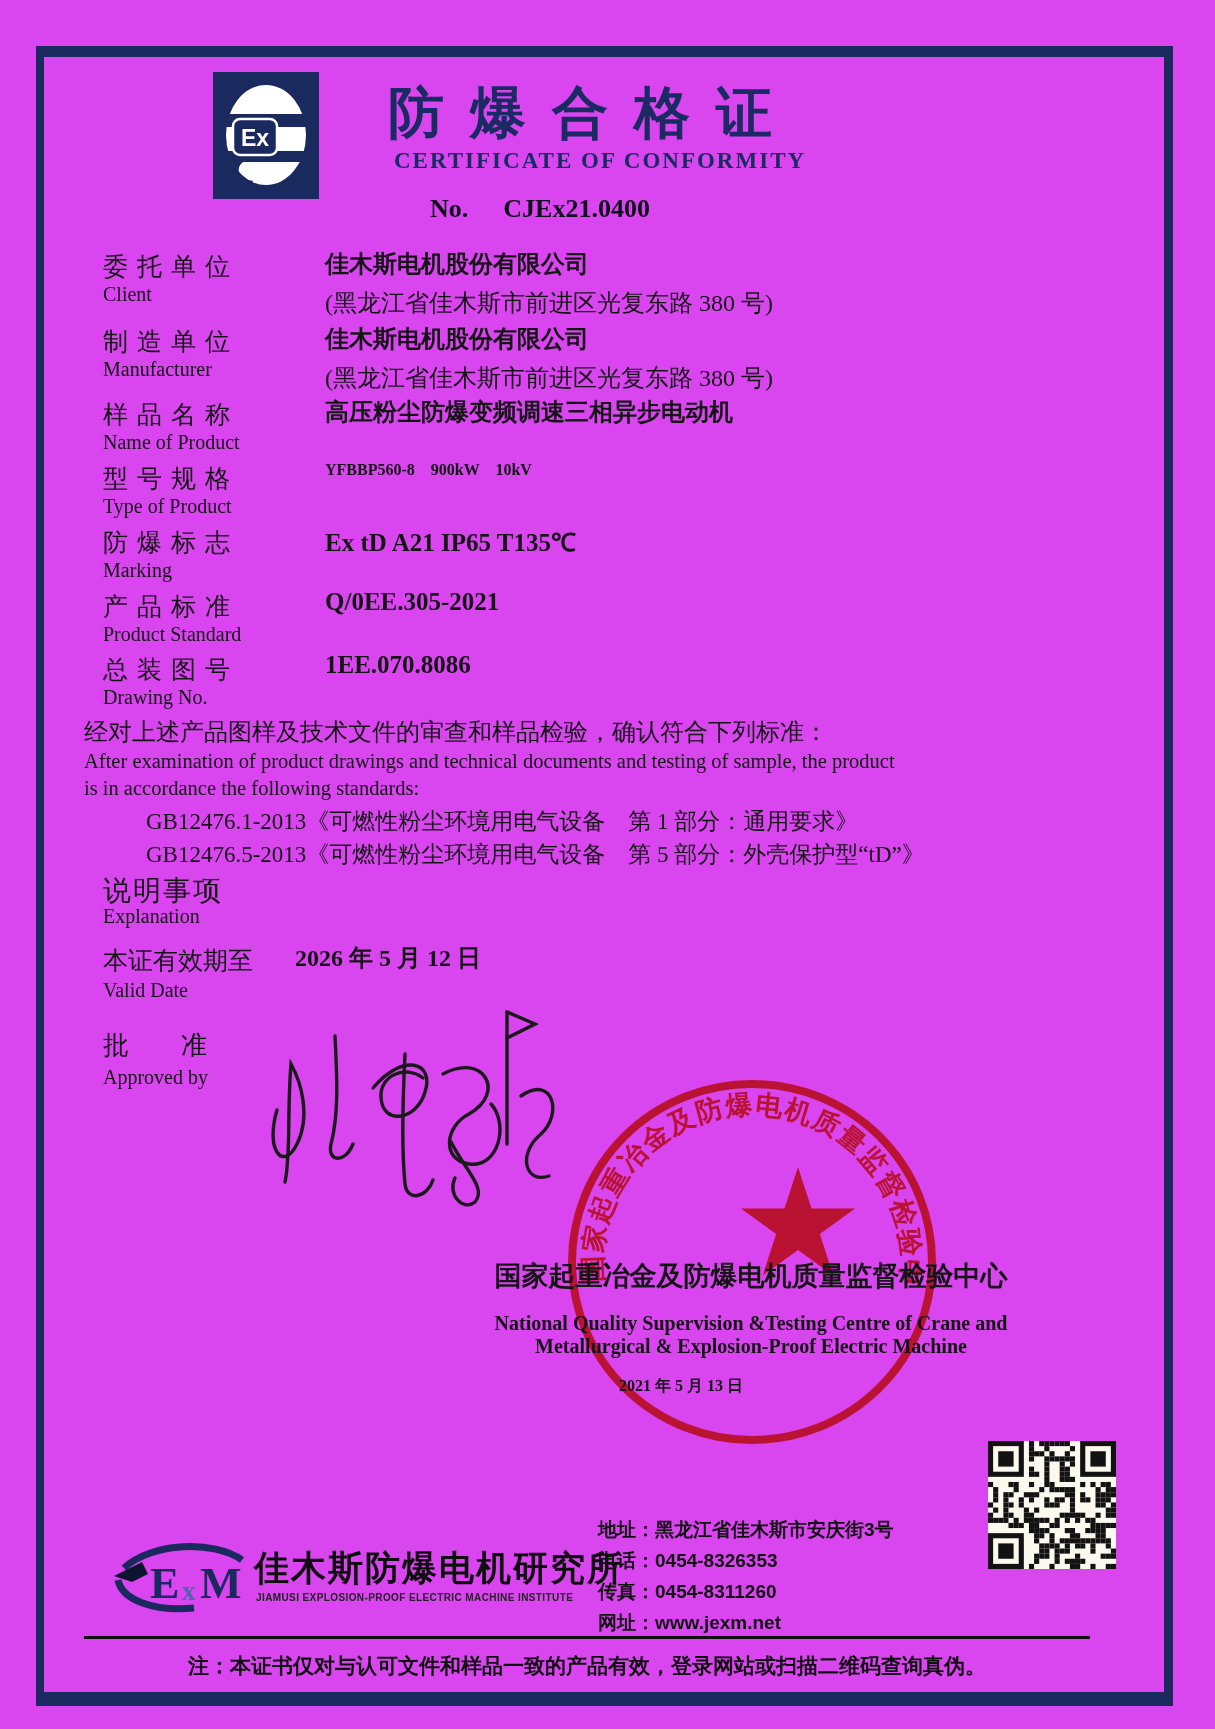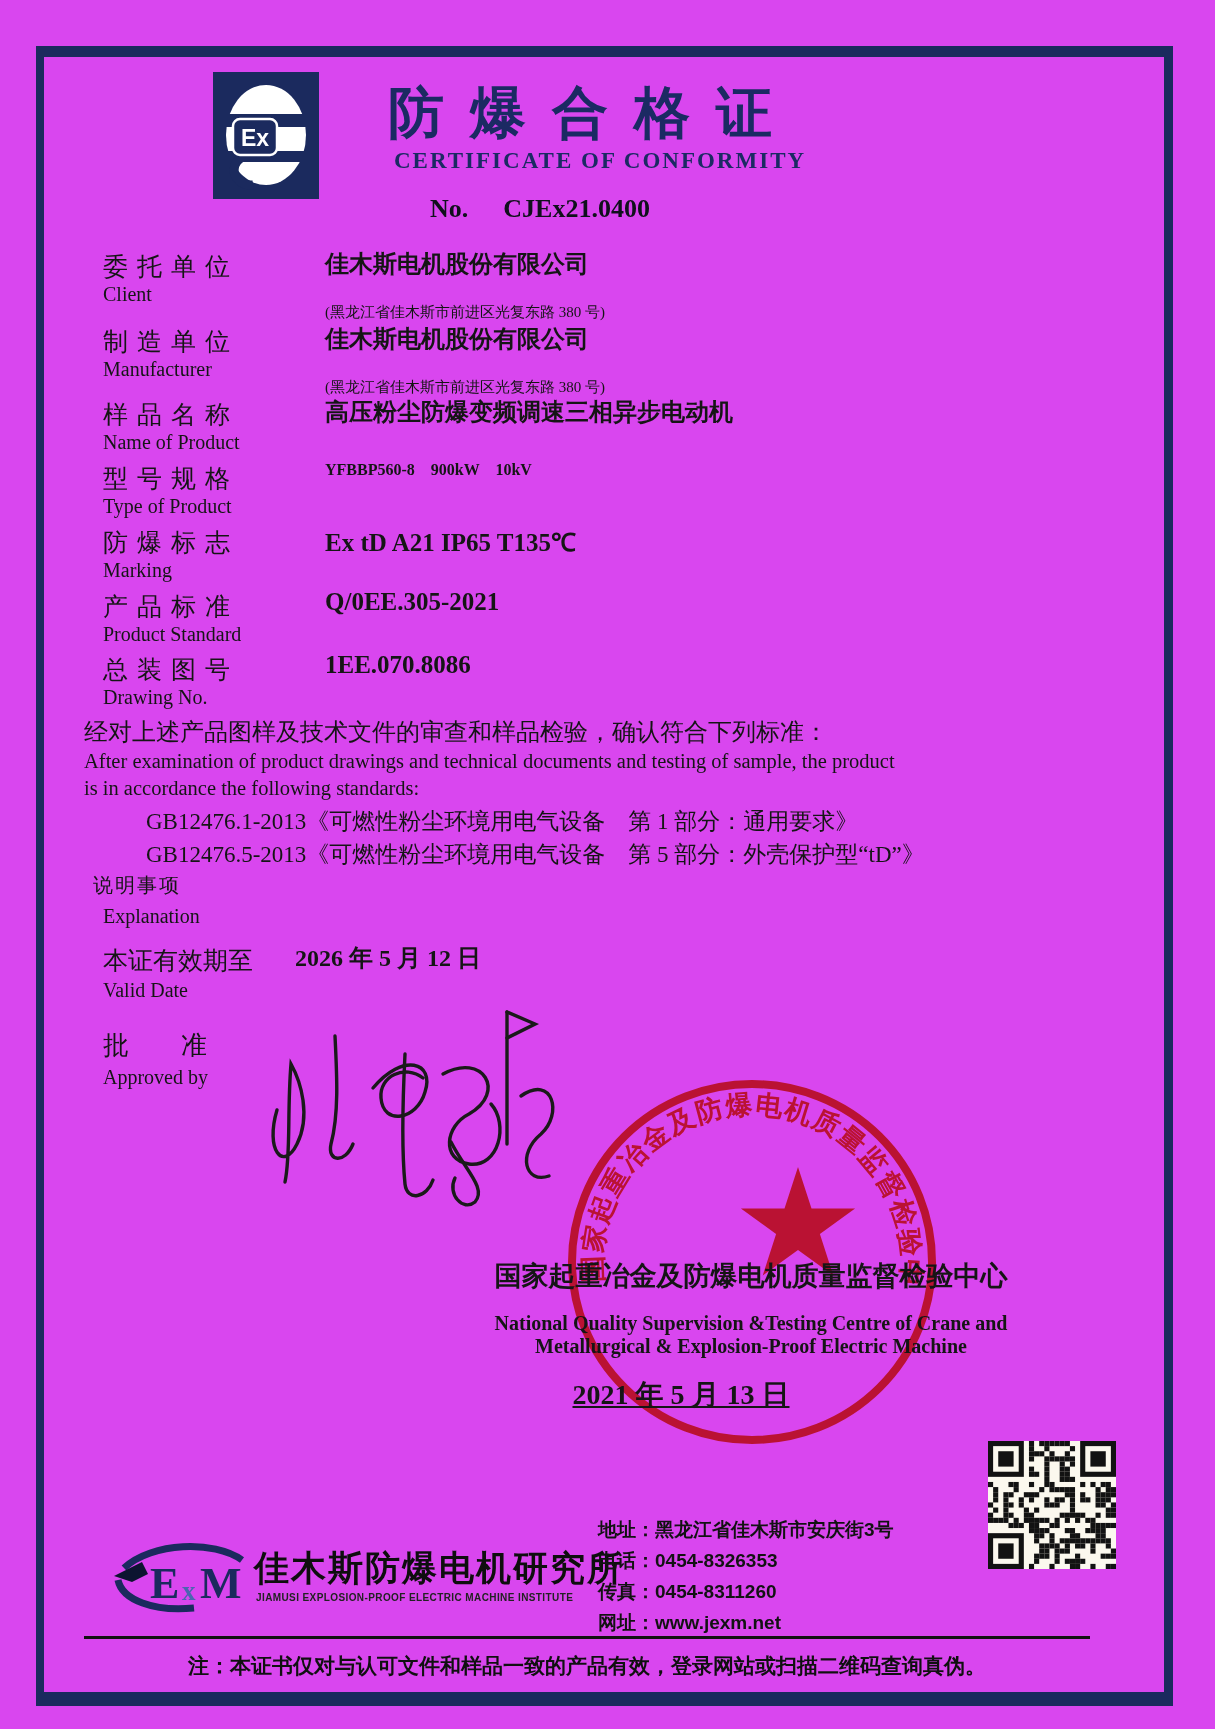--- a/index.html
+++ b/index.html
@@ -11,27 +11,27 @@
   .sans{font-family:"Liberation Sans",sans-serif;}
   .frame{background:#1b2a5e;}
   
   .title{font-size:56px;font-weight:bold;letter-spacing:26px;color:#1b2a63;white-space:nowrap;}
   .subtitle{font-size:23px;font-weight:bold;letter-spacing:2px;color:#1b2a63;white-space:nowrap;}
   .certno{font-size:26px;font-weight:bold;white-space:nowrap;color:#10101c;}
   
   .flabel-cn{font-size:25px;letter-spacing:9px;white-space:nowrap;}
   .flabel-en{font-size:20px;white-space:nowrap;}
   .fval{font-size:24px;font-weight:bold;white-space:nowrap;}
-  .fextra{font-size:15px;white-space:nowrap;margin-top:16px;}
+  .fextra{font-size:24px;white-space:nowrap;}
   .stmt-cn{font-size:24px;white-space:nowrap;}
   .stmt-en{font-size:20.5px;white-space:nowrap;}
   .std{font-size:23px;white-space:nowrap;}
   .authority-cn{font-size:27px;font-weight:bold;white-space:nowrap;}
   .authority-en{font-size:20px;font-weight:bold;white-space:nowrap;}
-  .adate{font-size:28px;font-weight:bold;white-space:nowrap;text-decoration:underline;}
+  .adate{font-size:16px;font-weight:bold;white-space:nowrap;}
   .inst-cn{font-size:35px;font-weight:bold;letter-spacing:2px;white-space:nowrap;color:#0e0e0e;}
   .inst-en{font-size:10px;font-weight:bold;letter-spacing:.4px;white-space:nowrap;color:#222;}
   .contact-row{font-size:19px;line-height:31px;white-space:nowrap;color:#121212;font-weight:bold;}
   .note{font-size:21px;font-weight:bold;white-space:nowrap;color:#101010;}
   .stamp{mix-blend-mode:multiply;opacity:.93;}
 </style>
 </head>
 <body>
 
 <div class="page">
@@ -102,21 +102,21 @@
     <div class="flabel-en serif">Drawing No.</div>
   </div>
   <div class="abs fval serif" style="left:325px;top:651px;font-size:25px">1EE.070.8086</div>
 
   <div class="abs stmt-cn serif" style="left:84px;top:716px">经对上述产品图样及技术文件的审查和样品检验，确认符合下列标准：</div>
   <div class="abs stmt-en serif" style="left:84px;top:750px">After examination of product drawings and technical documents and testing of sample, the product</div>
   <div class="abs stmt-en serif" style="left:84px;top:777px">is in accordance the following standards:</div>
   <div class="abs std serif" style="left:146px;top:806px">GB12476.1-2013《可燃性粉尘环境用电气设备　第 1 部分：通用要求》</div>
   <div class="abs std serif" style="left:146px;top:839px">GB12476.5-2013《可燃性粉尘环境用电气设备　第 5 部分：外壳保护型“tD”》</div>
 
-  <div class="abs serif" style="left:93px;top:872px;font-size:20px;letter-spacing:2px">说明事项</div>
+  <div class="abs serif" style="left:103px;top:872px;font-size:28px;letter-spacing:2px">说明事项</div>
   <div class="abs flabel-en serif" style="left:103px;top:905px">Explanation</div>
 
   <div class="abs serif" style="left:103px;top:944px;font-size:25px">本证有效期至</div>
   <div class="abs flabel-en serif" style="left:103px;top:979px">Valid Date</div>
   <div class="abs serif" style="left:295px;top:942px;font-size:24px;font-weight:bold">2026 年 5 月 12 日</div>
 
   <div class="abs serif" style="left:103px;top:1028px;font-size:26px">批　　准</div>
   <div class="abs flabel-en serif" style="left:103px;top:1066px">Approved by</div>
 
   <svg class="abs" style="left:255px;top:992px" width="310" height="220" viewBox="0 0 310 220">

